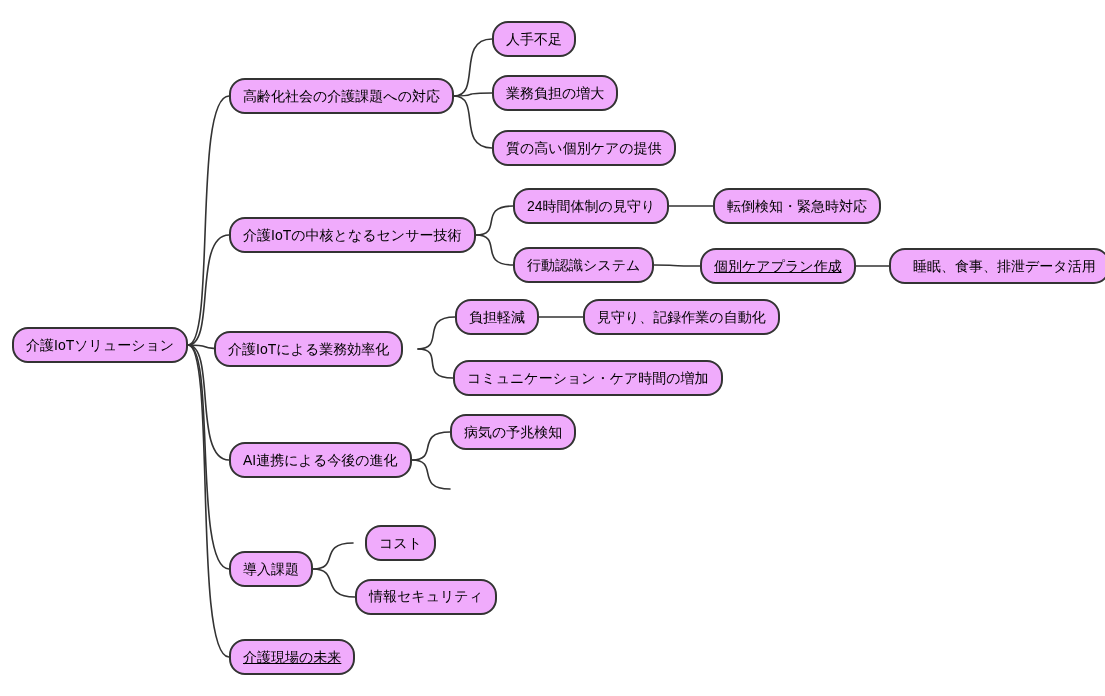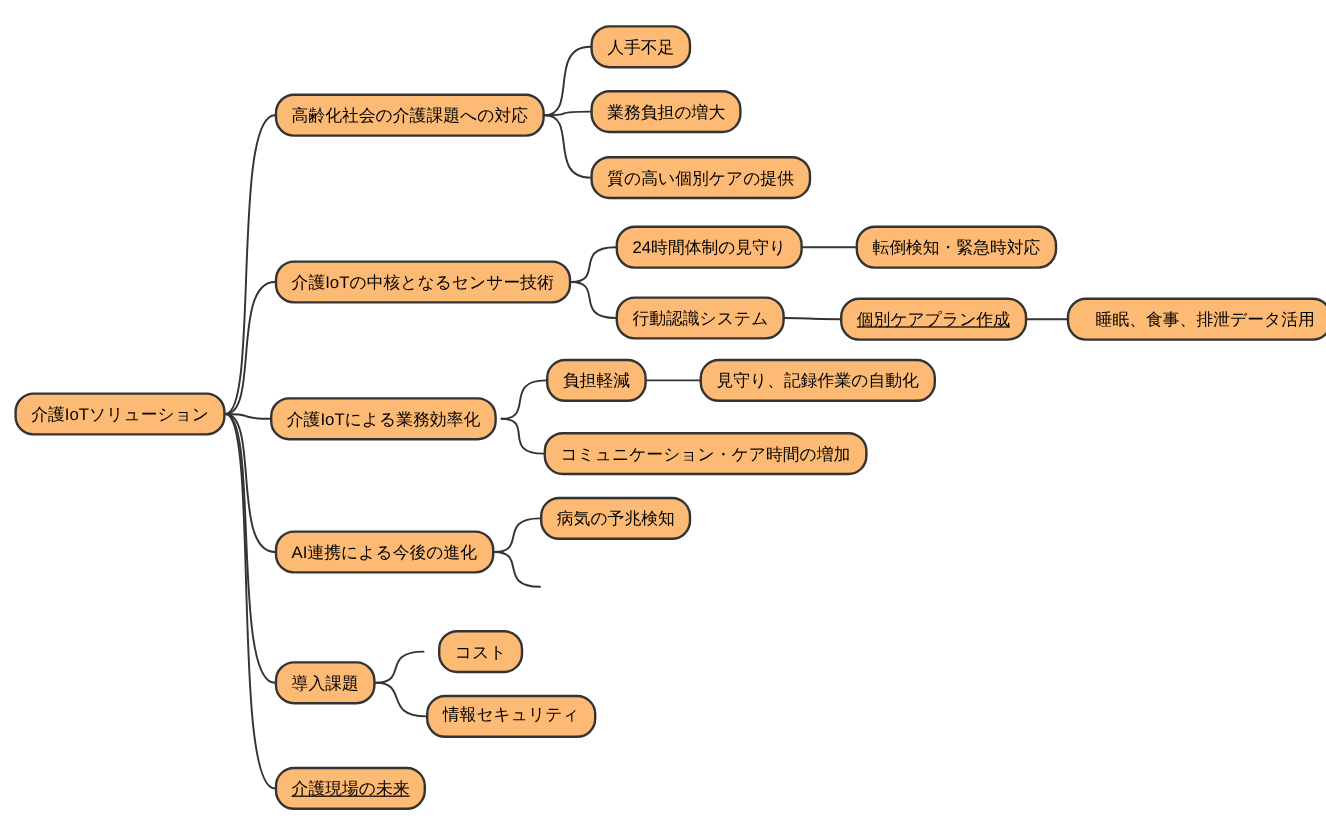--- a/index.html
+++ b/index.html
@@ -30,21 +30,21 @@
     stroke-linecap: round;
   }
   .node {
     position: absolute;
     box-sizing: border-box;
     height: 36px;
     display: flex;
     align-items: center;
     justify-content: center;
     padding: 6px 12px;
-    background: #fdba74;
+    background: #f0abfc;
     border: 2px solid #333333;
     border-radius: 16px;
     font-size: 14px;
     line-height: 20px;
     color: #000000;
     white-space: nowrap;
     cursor: default;
     text-align: center;
   }
 </style>
@@ -84,21 +84,21 @@
   <div class="node" style="left:492px; top:75px;">業務負担の増大</div>
   <div class="node" style="left:492px; top:130px;">質の高い個別ケアの提供</div>
 
   <div class="node" style="left:229px; top:217px;">介護IoTの中核となるセンサー技術</div>
   <div class="node" style="left:513px; top:188px;">24時間体制の見守り</div>
   <div class="node" style="left:713px; top:188px;">転倒検知・緊急時対応</div>
   <div class="node" style="left:513px; top:247px;">行動認識システム</div>
   <div class="node" style="left:700px; top:248px;text-decoration:underline;">個別ケアプラン作成</div>
   <div class="node" style="left:889px; top:248px;padding-left:22px;">睡眠、食事、排泄データ活用</div>
 
-  <div class="node" style="left:225px; top:331px;">介護IoTによる業務効率化</div>
+  <div class="node" style="left:214px; top:331px;">介護IoTによる業務効率化</div>
   <div class="node" style="left:455px; top:299px;">負担軽減</div>
   <div class="node" style="left:583px; top:299px;">見守り、記録作業の自動化</div>
   <div class="node" style="left:453px; top:360px;">コミュニケーション・ケア時間の増加</div>
 
   <div class="node" style="left:229px; top:442px;">AI連携による今後の進化</div>
   <div class="node" style="left:450px; top:414px;">病気の予兆検知</div>
 
   <div class="node" style="left:229px; top:551px;">導入課題</div>
   <div class="node" style="left:365px; top:525px;">コスト</div>
   <div class="node" style="left:355px; top:579px;font-family:Liberation Mono, monospace;">情報セキュリティ</div>

